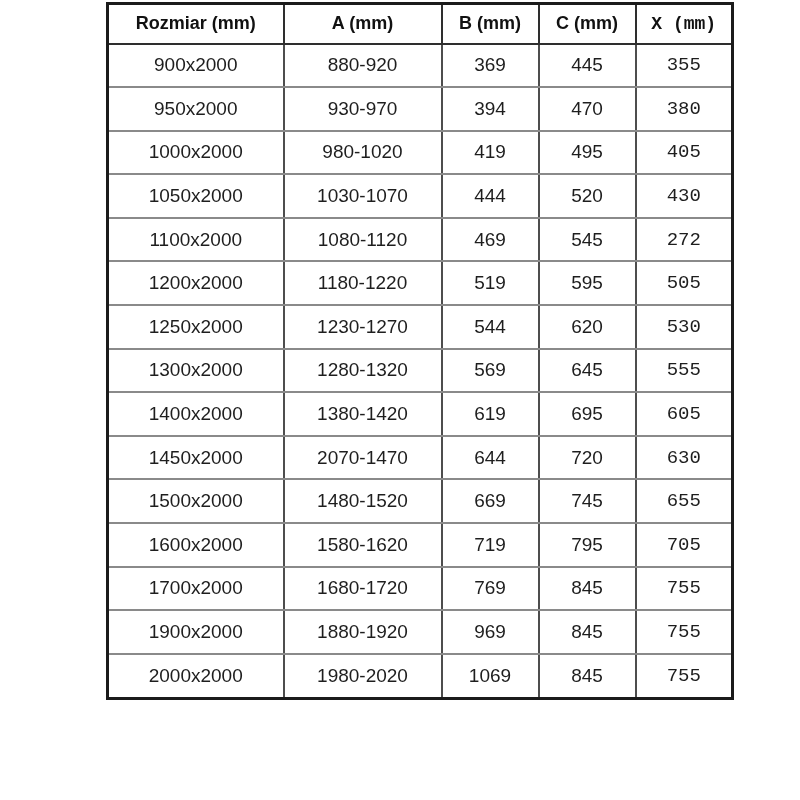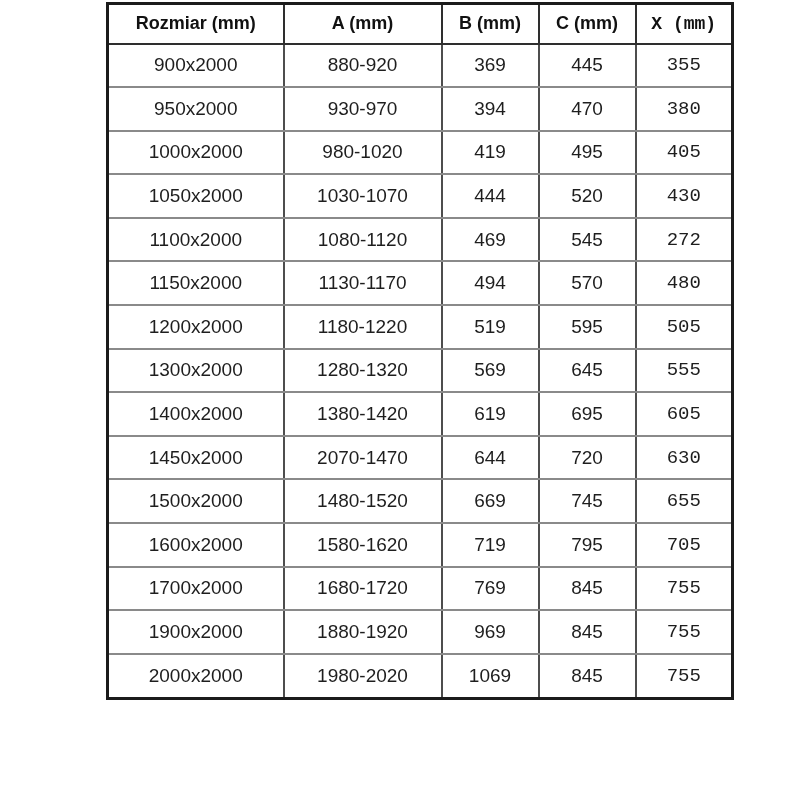--- a/index.html
+++ b/index.html
@@ -111,32 +111,32 @@
           <td>430</td>
         </tr>
         <tr>
           <td>1100x2000</td>
           <td>1080-1120</td>
           <td>469</td>
           <td>545</td>
           <td>272</td>
         </tr>
         <tr>
-          <td>1150x2000</td>
-          <td>1130-1170</td>
-          <td>494</td>
-          <td>570</td>
-          <td>480</td>
-        </tr>
-        <tr>
           <td>1200x2000</td>
           <td>1180-1220</td>
           <td>519</td>
           <td>595</td>
           <td>505</td>
+        </tr>
+        <tr>
+          <td>1250x2000</td>
+          <td>1230-1270</td>
+          <td>544</td>
+          <td>620</td>
+          <td>530</td>
         </tr>
         <tr>
           <td>1300x2000</td>
           <td>1280-1320</td>
           <td>569</td>
           <td>645</td>
           <td>555</td>
         </tr>
         <tr>
           <td>1400x2000</td>

